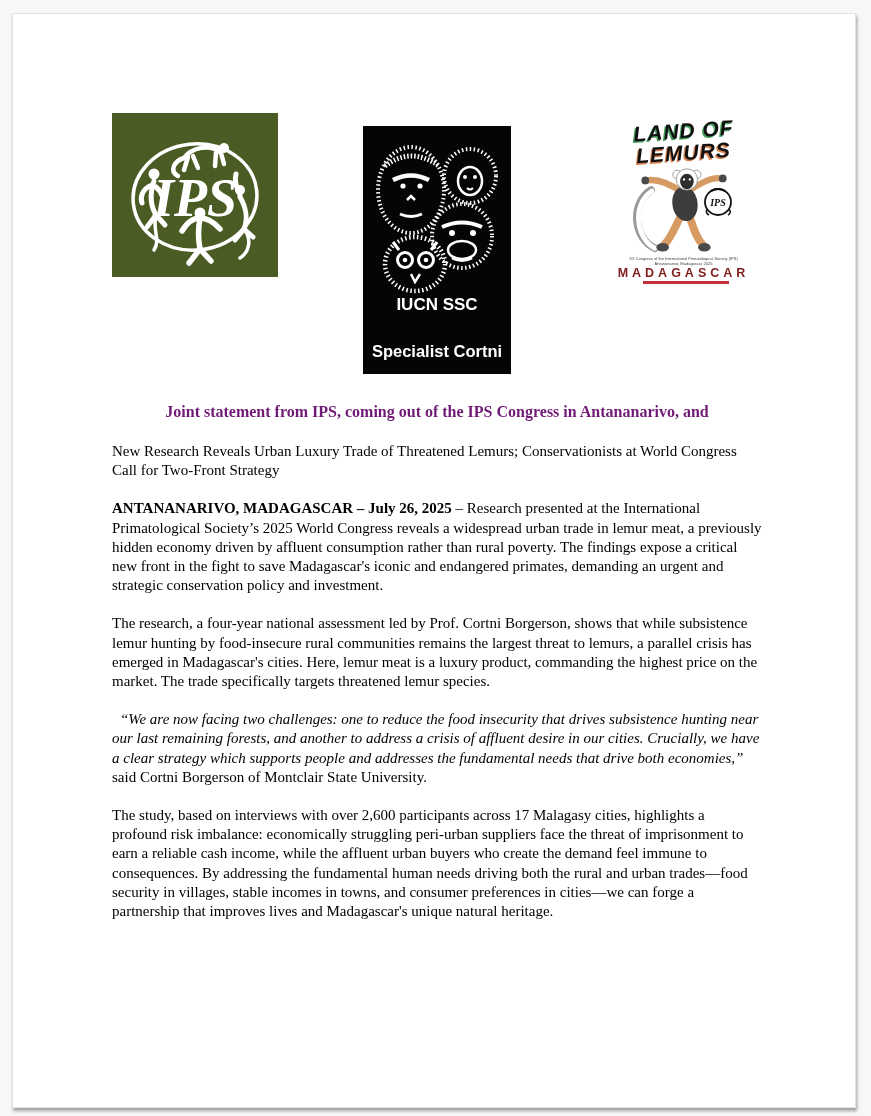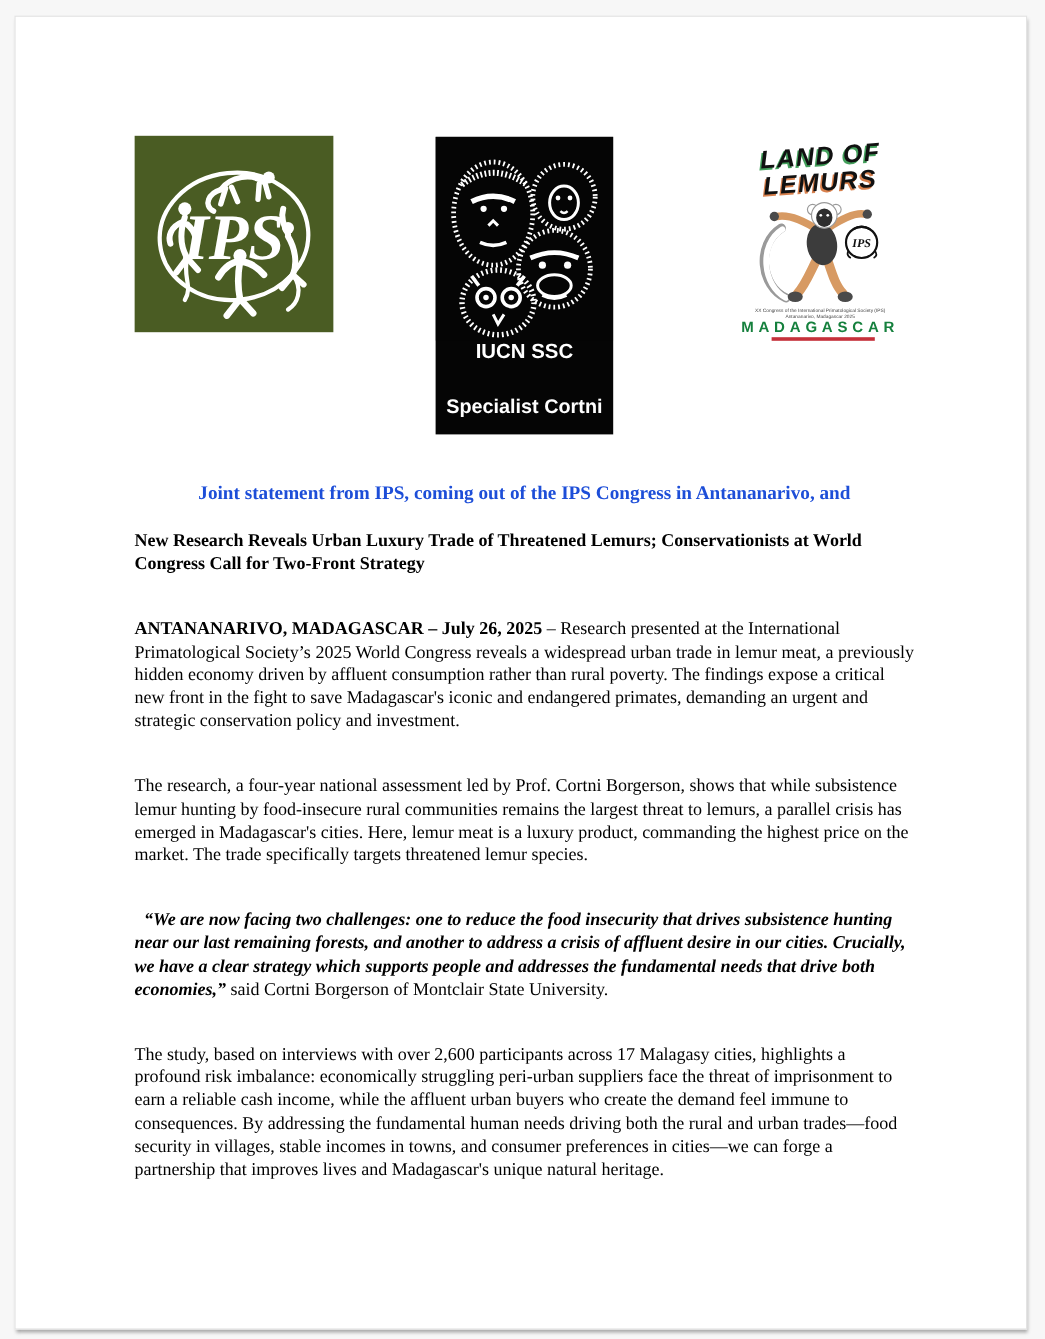--- a/index.html
+++ b/index.html
@@ -10,50 +10,50 @@
   }
   .page{
     position:absolute;left:12px;top:13px;width:844px;height:1095px;
     background:#ffffff;
     border:1px solid #e3e3e3;
     box-shadow:1px 3px 3px rgba(0,0,0,0.35);
     box-sizing:border-box;
   }
   
   .logo-ips{position:absolute;left:99px;top:99px;width:166px;height:164px;}
-  .logo-iucn{position:absolute;left:350px;top:100px;width:148px;height:248px;background:#050505;}
+  .logo-iucn{position:absolute;left:350px;top:112px;width:148px;height:248px;background:#050505;}
   .iucn-text{position:absolute;left:0;width:148px;text-align:center;color:#fff;
     font-family:"Liberation Sans", sans-serif;font-weight:bold;line-height:1;}
   .iucn-l1{top:170px;font-size:17px;}
   .iucn-l2{top:186px;font-size:31px;letter-spacing:.5px;}
   .iucn-l3{top:217px;font-size:16.5px;}
 
   .logo-lol{position:absolute;left:508px;top:99px;width:325px;height:168px;}
   .lol-title{position:absolute;left:0;width:325px;text-align:center;
     font-family:"Liberation Sans", sans-serif;font-style:italic;font-weight:bold;
     color:#111;line-height:1;transform:rotate(-4deg);}
   .lol-t1{top:7px;font-size:21px;letter-spacing:1px;text-shadow:-1.5px 1.5px 0 #44a05c;}
   .lol-t2{top:29px;font-size:21px;letter-spacing:1px;text-shadow:-1.5px 1.5px 0 #d8814e;}
   .lol-lemur{position:absolute;left:103px;top:50px;width:120px;height:92px;}
   .lol-badge{position:absolute;left:180px;top:72px;width:34px;height:34px;}
   .lol-caption{position:absolute;left:0;top:143px;width:325px;text-align:center;
     font-family:"Liberation Sans", sans-serif;font-size:4px;line-height:5px;color:#444;}
   .lol-country{position:absolute;left:0;top:153px;width:325px;text-align:center;
     font-family:"Liberation Sans", sans-serif;font-weight:bold;font-size:12.5px;
-    letter-spacing:4px;color:#15803d;}
+    letter-spacing:4px;color:#7f1d1d;}
   .lol-redbar{position:absolute;left:122px;top:168px;width:86px;height:2.5px;background:#c5303a;}
 
   
   .article{position:absolute;left:99px;top:387px;width:650px;color:#000;}
-  .title{margin:0;font-size:16px;font-weight:bold;line-height:22px;text-align:center;color:#1d4ed8;}
-  .subhead{margin:19px 0 0 0;font-size:15px;font-weight:bold;line-height:19.2px;text-align:left;color:#000;}
-  .para{margin:35px 0 0 0;font-size:15px;line-height:19.2px;text-align:left;}
+  .title{margin:0;font-size:16px;font-weight:bold;line-height:22px;text-align:center;color:#701a75;}
+  .subhead{margin:19px 0 0 0;font-size:15px;font-weight:normal;line-height:19.2px;text-align:left;color:#000;}
+  .para{margin:19px 0 0 0;font-size:15px;line-height:19.2px;text-align:left;}
   .para b{font-weight:bold;}
   .quote-para{text-indent:8px;}
-  .quote-italic{font-style:italic;font-weight:bold;}
+  .quote-italic{font-style:italic;}
 </style>
 </head>
 <body>
 
 <div class="page">
 
   <div class="logo-ips">
     <svg width="166" height="164" viewBox="0 0 166 164">
       <rect x="0" y="0" width="166" height="164" fill="#4a5c23"></rect>
       <ellipse cx="83" cy="84" rx="62" ry="53" fill="none" stroke="#ffffff" stroke-width="3.5" transform="rotate(-6 83 84)"></ellipse>

